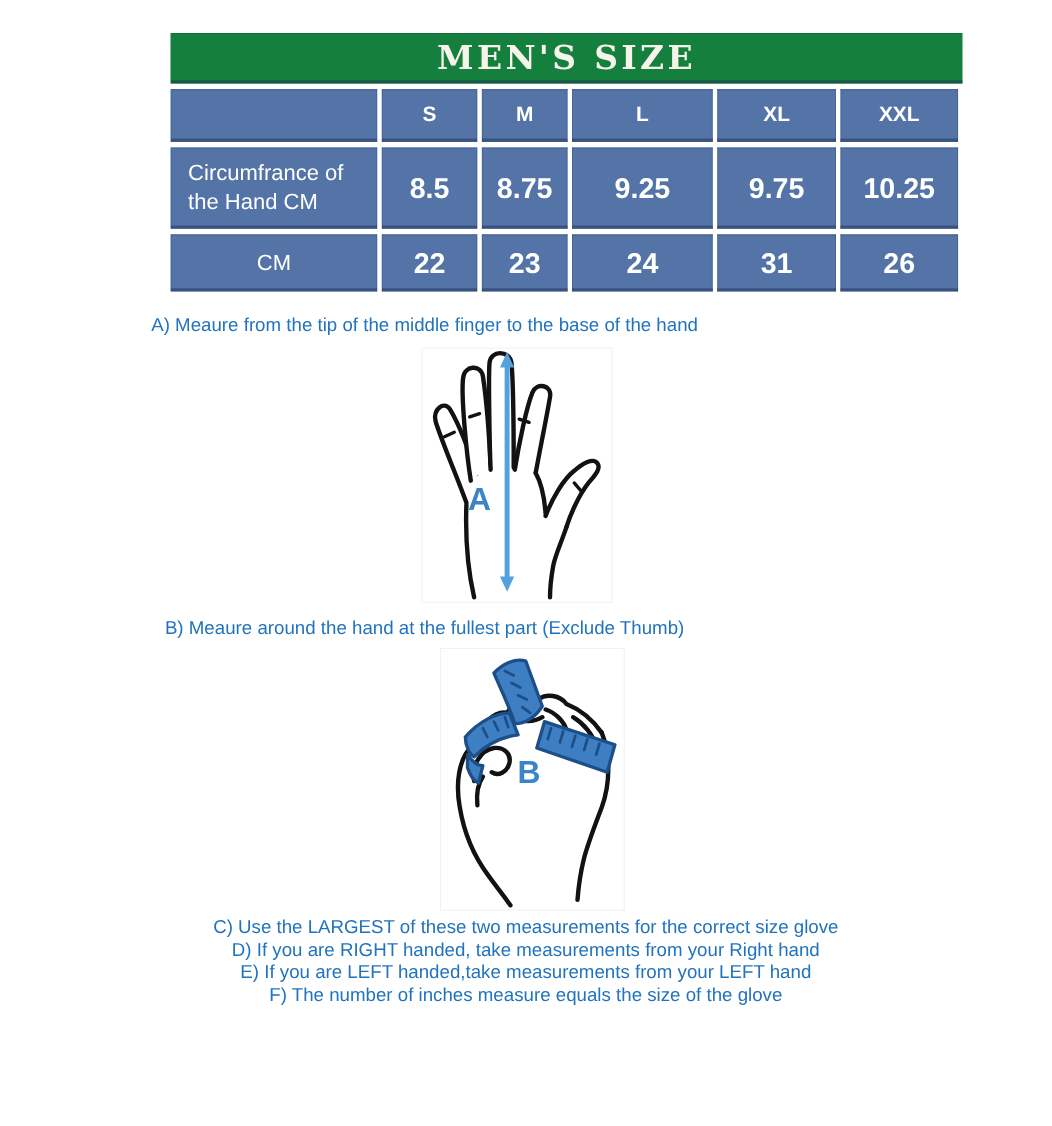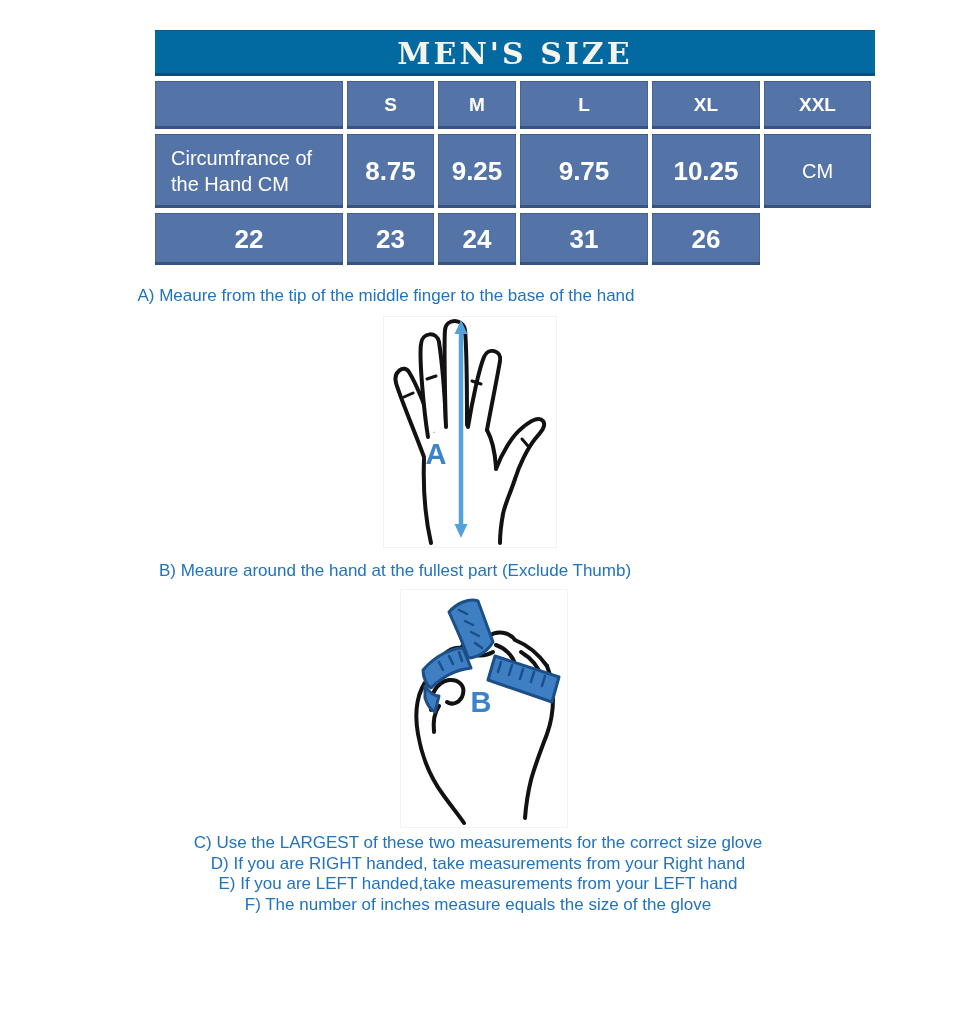--- a/index.html
+++ b/index.html
@@ -1,35 +1,35 @@
 <!DOCTYPE html>
 <html><head>
 <meta charset="utf-8">
 <style>
   html,body{margin:0;padding:0;background:#ffffff;}
   .page{position:relative;width:956px;height:1024px;background:#ffffff;overflow:hidden;
         font-family:"Liberation Sans",sans-serif;}
   
   .size-table{position:absolute;left:155px;top:30px;width:720px;}
-  .t-header{height:46px;background:#0369a1;box-shadow:inset 0 -3px 0 rgba(25,45,80,.45),inset 0 1px 0 rgba(25,45,80,.25);
+  .t-header{height:46px;background:#15803d;box-shadow:inset 0 -3px 0 rgba(25,45,80,.45),inset 0 1px 0 rgba(25,45,80,.25);
             display:flex;align-items:center;justify-content:center;color:#F6F3EB;
             font-family:"DejaVu Serif",serif;font-weight:bold;font-size:30px;letter-spacing:3px;margin-bottom:5px;}
   .t-grid{display:grid;grid-template-columns:188px 87px 78px 128px 108px 107px;
           grid-template-rows:48px 74px 52px;column-gap:4px;row-gap:5px;}
   .cell{background:#5474A8;color:#ffffff;display:flex;align-items:center;justify-content:center;
         box-shadow:inset 0 -3px 0 rgba(25,45,80,.45),inset 0 1px 0 rgba(25,45,80,.3),
                    inset 1px 0 0 rgba(25,45,80,.2),inset -1px 0 0 rgba(25,45,80,.2);}
   .cell.head{font-size:19px;font-weight:bold;}
   .cell.num{font-size:26px;font-weight:bold;}
   .cell.rowlabel{font-size:20px;}
   .cell.rowlabel.first{justify-content:flex-start;padding-left:16px;line-height:1.3;box-sizing:border-box;}
   
   .caption{position:absolute;left:0;width:772px;text-align:center;color:#2173BE;font-size:17px;}
   .caption-a{top:286px;}
-  .caption-b{top:561px;padding-left:9px;}
+  .caption-b{top:561px;}
   .notes{position:absolute;left:0;top:833px;width:956px;text-align:center;color:#2173BE;
          font-size:17px;line-height:20.6px;}
   
   .figure{position:absolute;border:1px solid #f2f2f2;background:#ffffff;}
   .figure-a{left:383px;top:316px;width:172px;height:230px;}
   .figure-b{left:400px;top:589px;width:166px;height:237px;}
   svg{display:block;}
 </style>
 </head>
 <body>
@@ -41,20 +41,21 @@
     <div class="t-grid">
 
       <div class="cell"></div>
       <div class="cell head">S</div>
       <div class="cell head">M</div>
       <div class="cell head">L</div>
       <div class="cell head">XL</div>
       <div class="cell head">XXL</div>
 
       <div class="cell rowlabel first">Circumfrance of the Hand CM</div>
+      <div class="cell num">8.5</div>
       <div class="cell num">8.75</div>
       <div class="cell num">9.25</div>
       <div class="cell num">9.75</div>
       <div class="cell num">10.25</div>
 
       <div class="cell rowlabel">CM</div>
       <div class="cell num">22</div>
       <div class="cell num">23</div>
       <div class="cell num">24</div>
       <div class="cell num">31</div>

